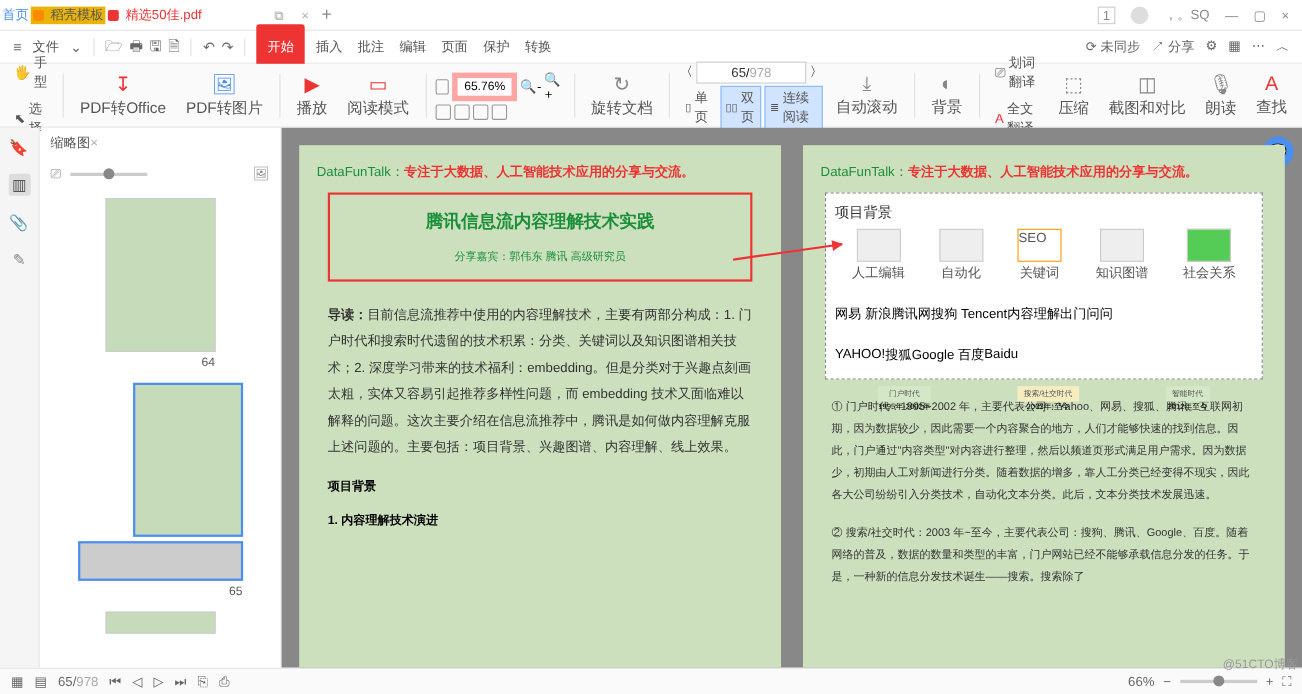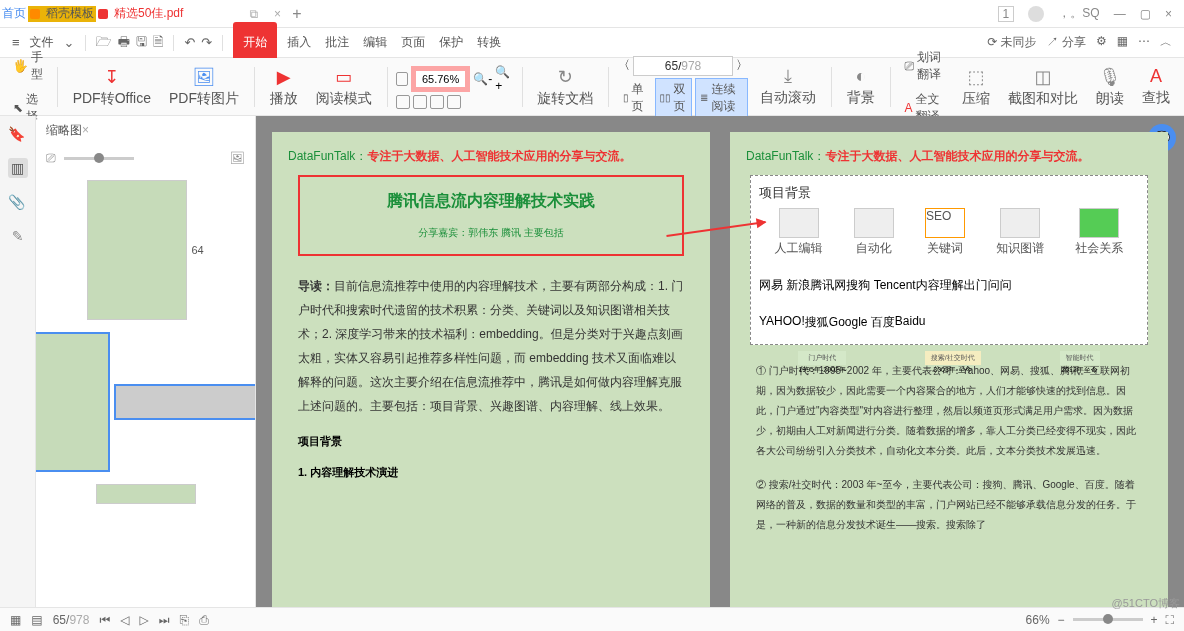--- a/index.html
+++ b/index.html
@@ -39,21 +39,21 @@
 .vsep{width:1px;height:40px;background:#e0e0e0;margin:0 3px}
 .main{flex:1;display:flex;overflow:hidden}
 .leftrail{width:36px;background:#f5f5f5;border-right:1px solid #e5e5e5;display:flex;flex-direction:column;align-items:center;padding-top:8px;gap:14px}
 .leftrail .ritem{width:20px;height:20px;color:#888;display:flex;align-items:center;justify-content:center;font-size:14px}
 .leftrail .ritem.active{background:#ddd;border-radius:3px;color:#555}
 .thumb-panel{width:220px;border-right:1px solid #e5e5e5;display:flex;flex-direction:column}
 .thumb-head{height:28px;display:flex;align-items:center;padding:0 10px;justify-content:flex-start;font-size:12px;color:#555}
 .thumb-head .x{color:#aaa}
 .thumb-ctrl{height:28px;display:flex;align-items:center;padding:0 10px;gap:8px;color:#888}
 .thumb-list{flex:1;overflow:auto;padding:8px 0;display:flex;flex-direction:column;align-items:center;gap:12px}
-.thumb{display:flex;flex-direction:row;align-items:center;gap:4px}
+.thumb{display:flex;flex-direction:column;align-items:flex-end;gap:4px}
 .thumb .pg{width:100px;height:140px;background:#c6dbb9;border:1px solid #ccc}
 .thumb.sel .pg{border:2px solid #4a8ef0}
 .thumb .pg.two{height:36px;background:#ccc;width:150px}
 .thumb .num{font-size:11px;color:#555}
 .viewer{flex:1;background:#888;position:relative;overflow:hidden;display:flex;gap:20px;padding:16px;justify-content:center}
 .page{background:#cce0be;width:440px;height:560px;position:relative;padding:16px}
 .dft{color:#1b8f3a;font-size:9px;text-align:left;margin-bottom:10px}
 .dft b{color:#e33}
 .redbox{border:2px solid #e33;padding:14px 10px;margin:0 10px 18px 10px;text-align:center}
 .redbox .title{color:#1b8f3a;font-size:16px;font-weight:bold;margin-bottom:14px}
@@ -271,21 +271,21 @@
       </div>
     </div>
   </div>
   <div class="viewer">
     <div class="float-btn">💬</div>
 
     <div class="page">
       <div class="dft"><span>DataFunTalk：</span><b>专注于大数据、人工智能技术应用的分享与交流。</b></div>
       <div class="redbox">
         <div class="title">腾讯信息流内容理解技术实践</div>
-        <div class="sub">分享嘉宾：郭伟东  腾讯  主要包括</div>
+        <div class="sub">分享嘉宾：郭伟东  腾讯  高级研究员</div>
       </div>
       <div class="body-text"><span class="lead">导读：</span><span>目前信息流推荐中使用的内容理解技术，主要有两部分构成：1. 门户时代和搜索时代遗留的技术积累：分类、关键词以及知识图谱相关技术；2. 深度学习带来的技术福利：embedding。但是分类对于兴趣点刻画太粗，实体又容易引起推荐多样性问题，而 embedding 技术又面临难以解释的问题。这次主要介绍在信息流推荐中，腾讯是如何做内容理解克服上述问题的。主要包括：项目背景、兴趣图谱、内容理解、线上效果。</span></div>
       <div class="sec-title">项目背景</div>
       <div class="sec-title">1. 内容理解技术演进</div>
     </div>
 
     <div class="page page2">
       <div class="dft"><span>DataFunTalk：</span><b>专注于大数据、人工智能技术应用的分享与交流。</b></div>
       <div class="diagram">
         <div class="arrow"></div>

